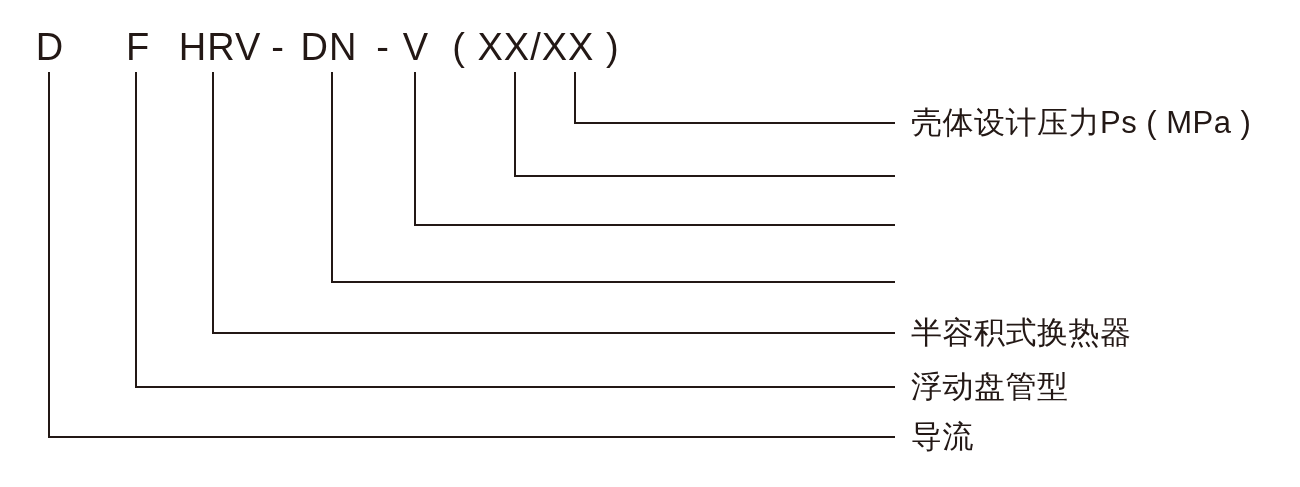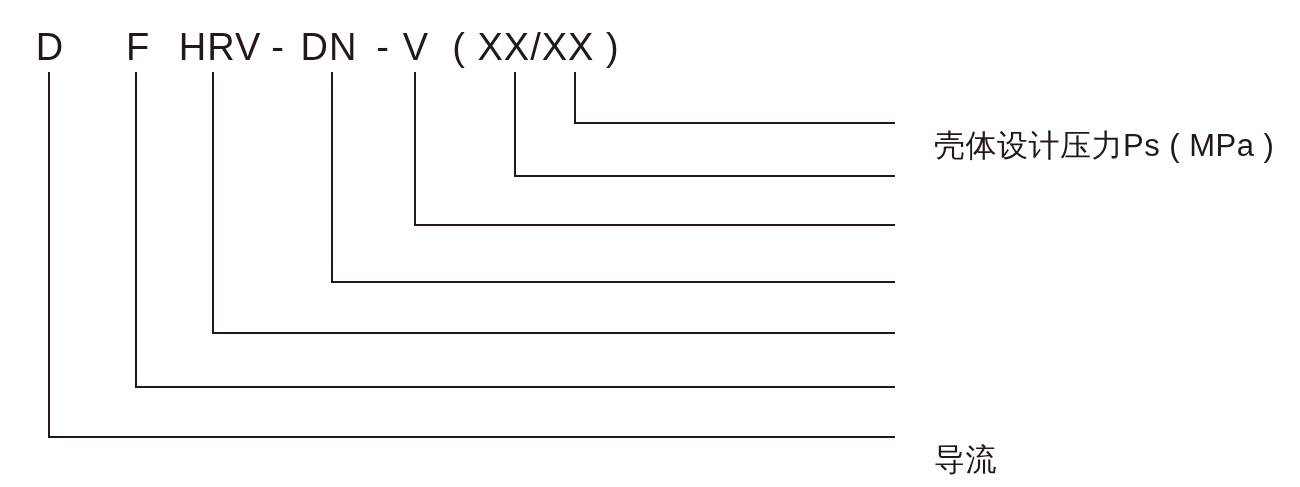--- a/index.html
+++ b/index.html
@@ -23,26 +23,25 @@
     white-space: pre;
     font-weight: 400;
   }
   
   .line { position: absolute; background: currentColor; }
   .v { width: 2px; }
   .h { height: 2px; }
   
   .lbl {
     position: absolute;
-    left: 934px;
+    left: 911px;
     font-size: 31px;
     line-height: 40px;
     white-space: pre;
     letter-spacing: 0.5px;
-    margin-top: 23px;
   }
 </style>
 </head>
 <body>
 
 <div class="stage">
 
   <div>
     <span class="tok" style="left:50px">D</span>
     <span class="tok" style="left:138px">F</span>
@@ -69,15 +68,17 @@
   <div class="line v" style="left:212px; top:72px;  height:262px"></div>
   <div class="line h" style="left:212px; top:332px; width:683px"></div>
 
   <div class="line v" style="left:135px; top:72px;  height:316px"></div>
   <div class="line h" style="left:135px; top:386px; width:760px"></div>
 
   <div class="line v" style="left:48px;  top:72px;  height:366px"></div>
   <div class="line h" style="left:48px;  top:436px; width:847px"></div>
 
   <div class="lbl" style="top:103px">壳体设计压力Ps ( MPa )</div>
+  <div class="lbl" style="top:313px">半容积式换热器</div>
+  <div class="lbl" style="top:367px">浮动盘管型</div>
   <div class="lbl" style="top:417px">导流</div>
 
 </div>
 
 </body></html>

